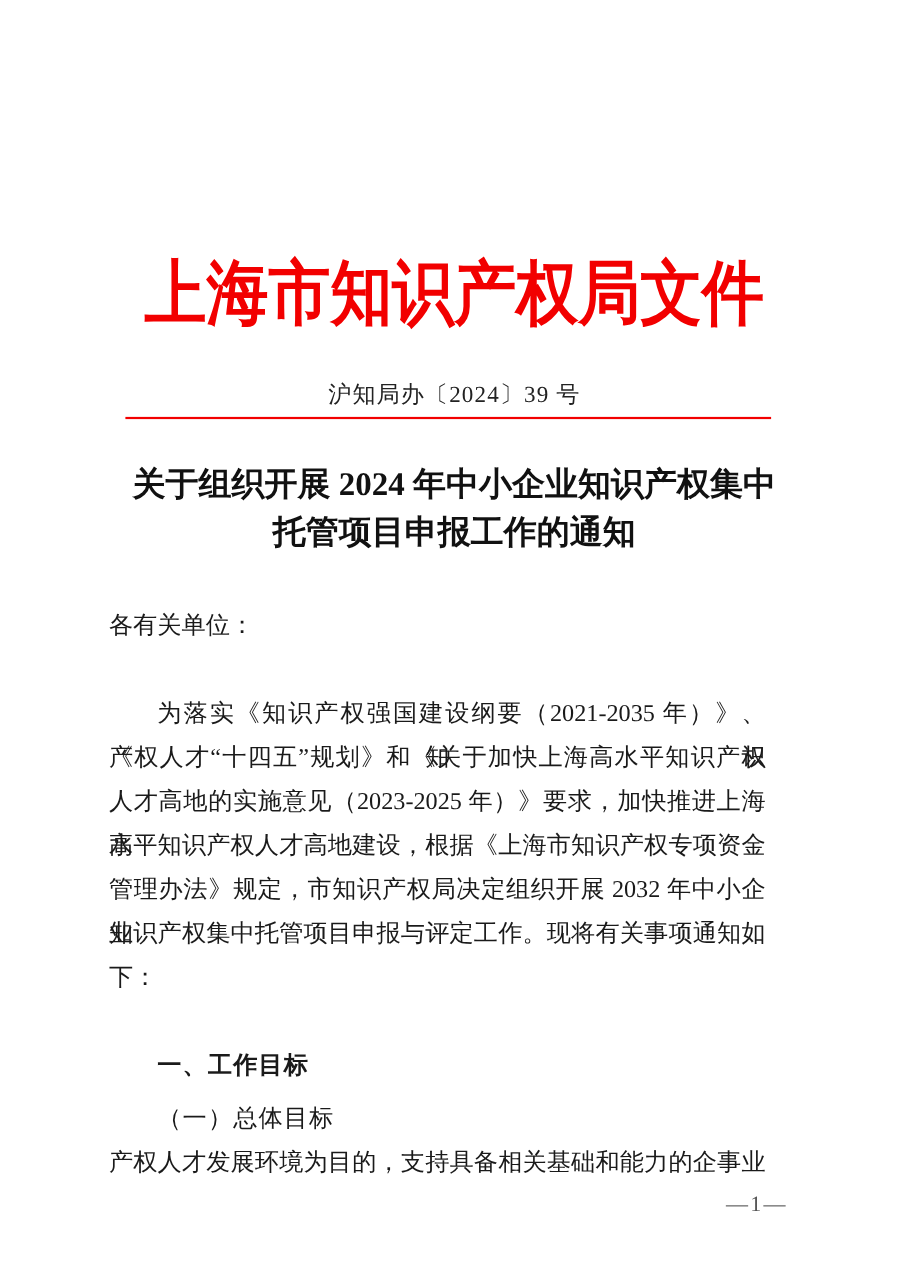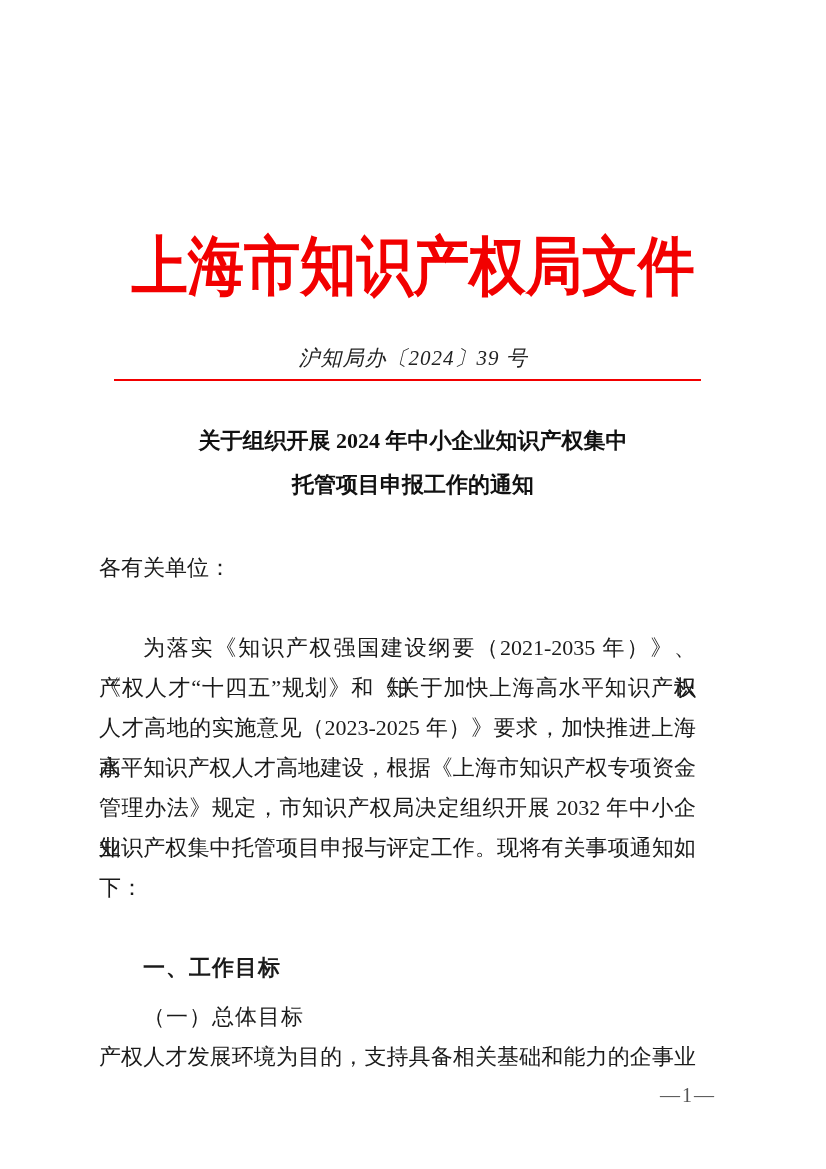--- a/index.html
+++ b/index.html
@@ -42,40 +42,39 @@
   .doc-number {
     position: absolute;
     top: 345px;
     left: 0;
     width: 826px;
     text-align: center;
     font-size: 21px;
     line-height: 26px;
     color: #222222;
     letter-spacing: 1px;
-    font-style: italic;
   }
   
   .red-rule {
     position: absolute;
     top: 379px;
     left: 114px;
     width: 587px;
     height: 2px;
     background: var(--accent);
   }
   
   .notice-title {
     position: absolute;
     top: 419px;
     left: 60px;
     width: 706px;
     text-align: center;
     font-weight: bold;
-    font-size: 22px;
+    font-size: 30px;
     line-height: 44px;
     color: #111111;
   }
   
   .body-text {
     position: absolute;
     top: 548px;
     left: 99px;
     width: 597px;
     font-size: 22px;

